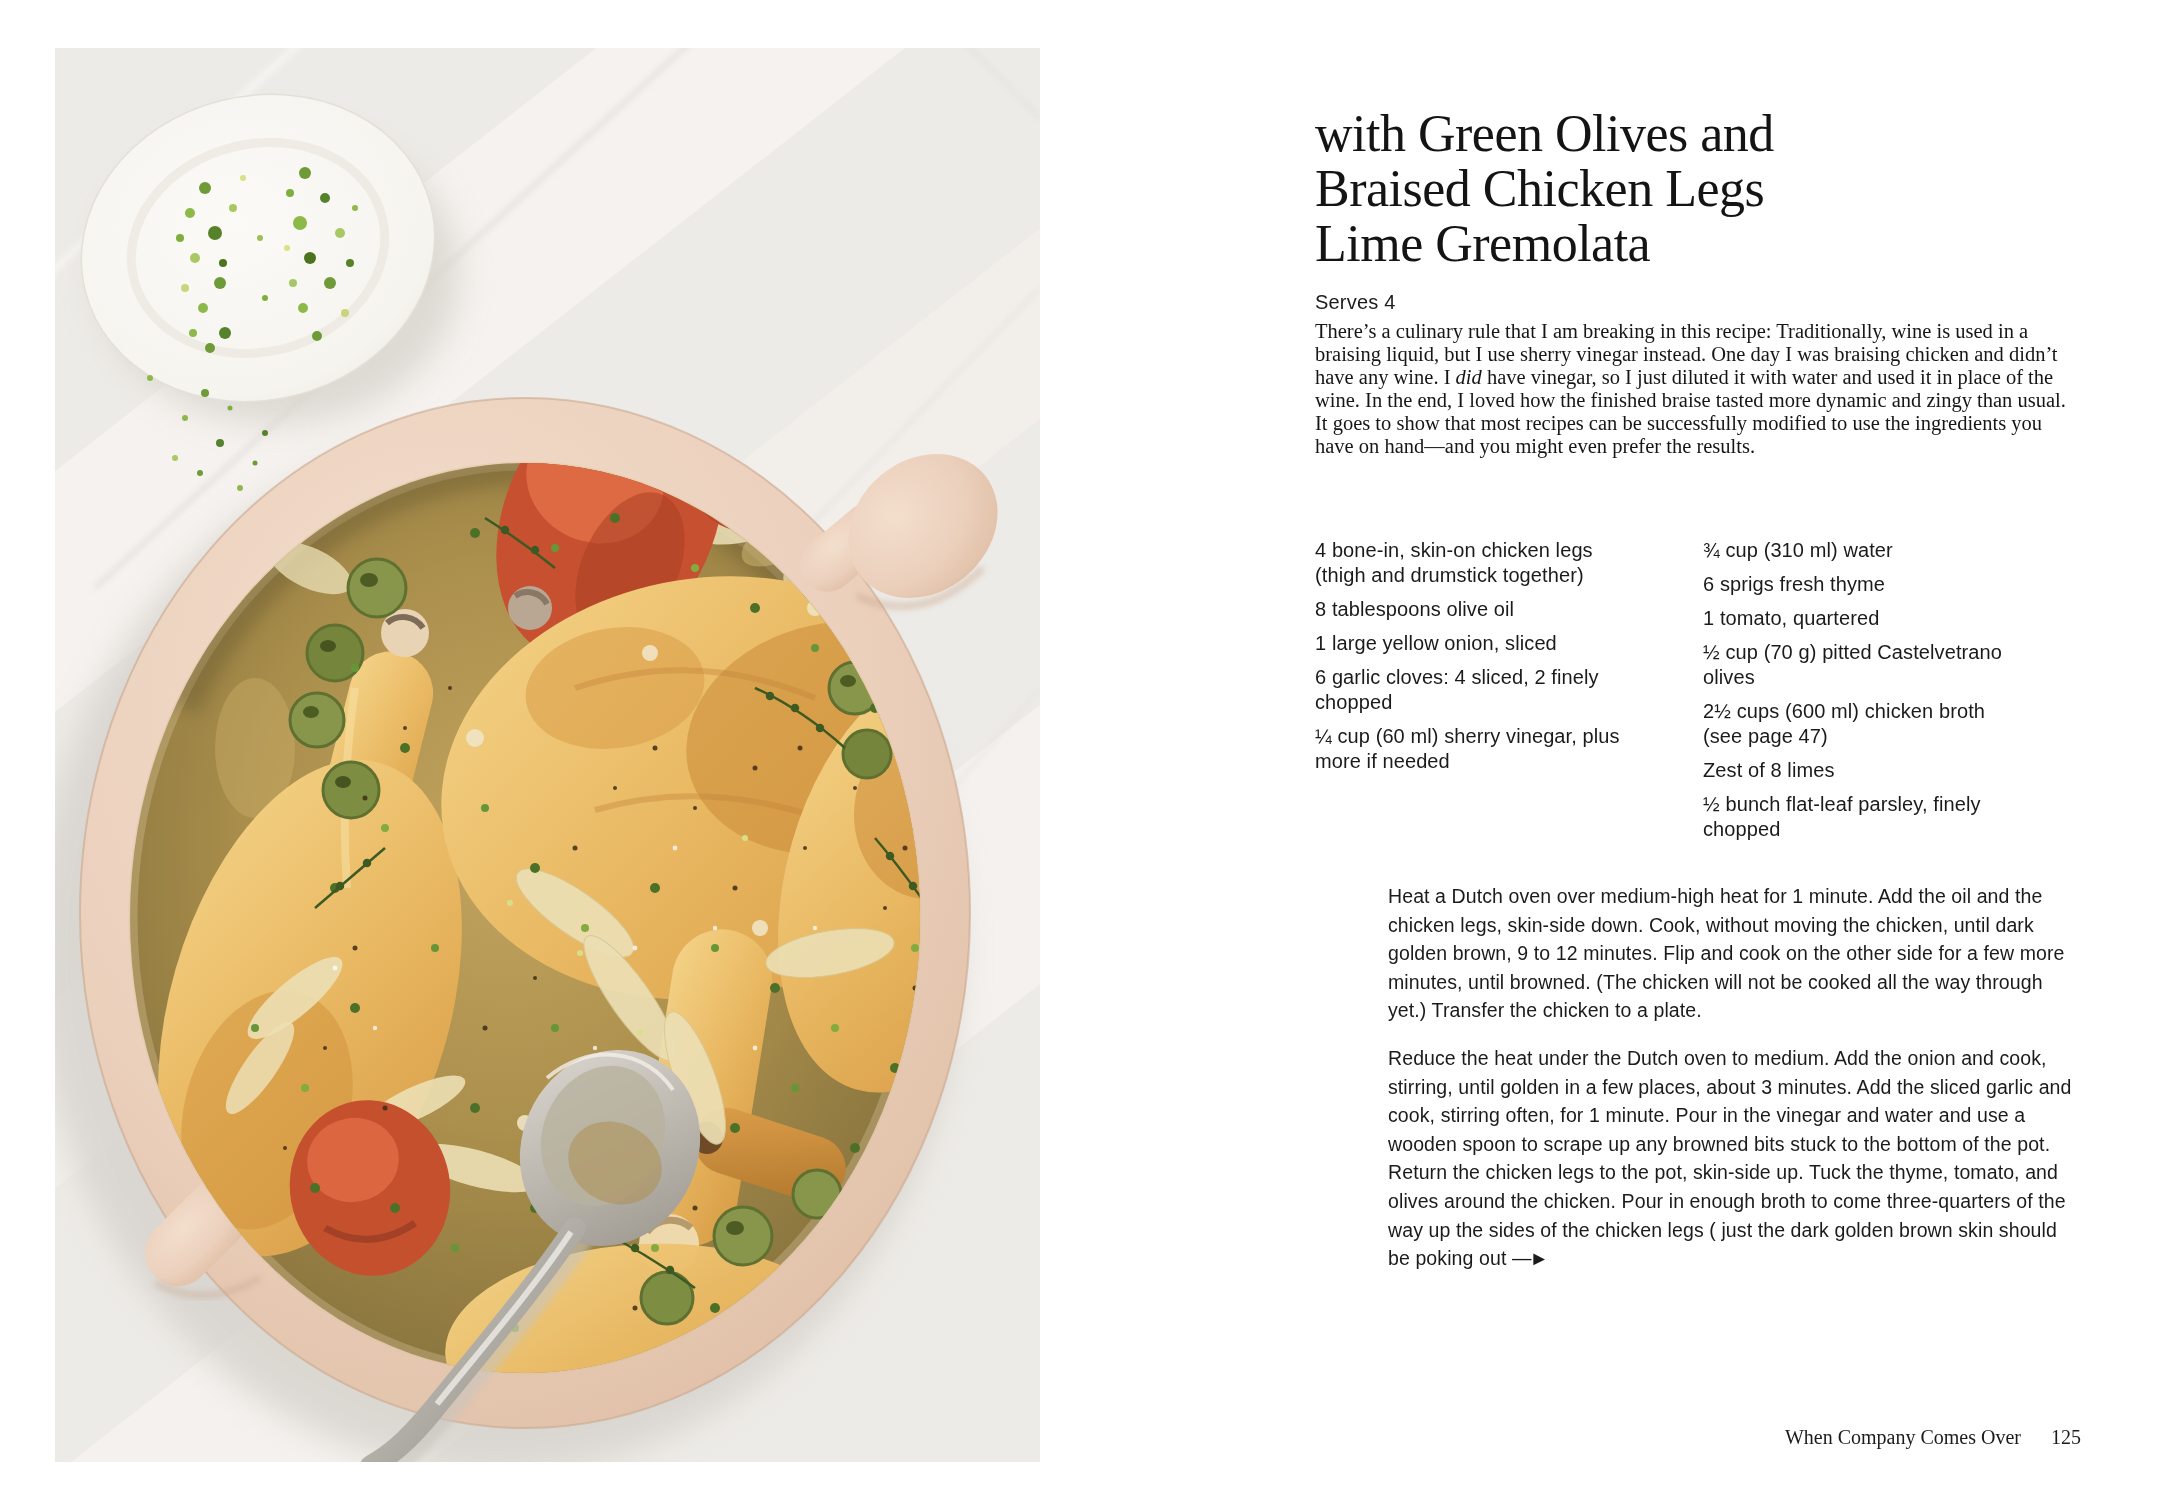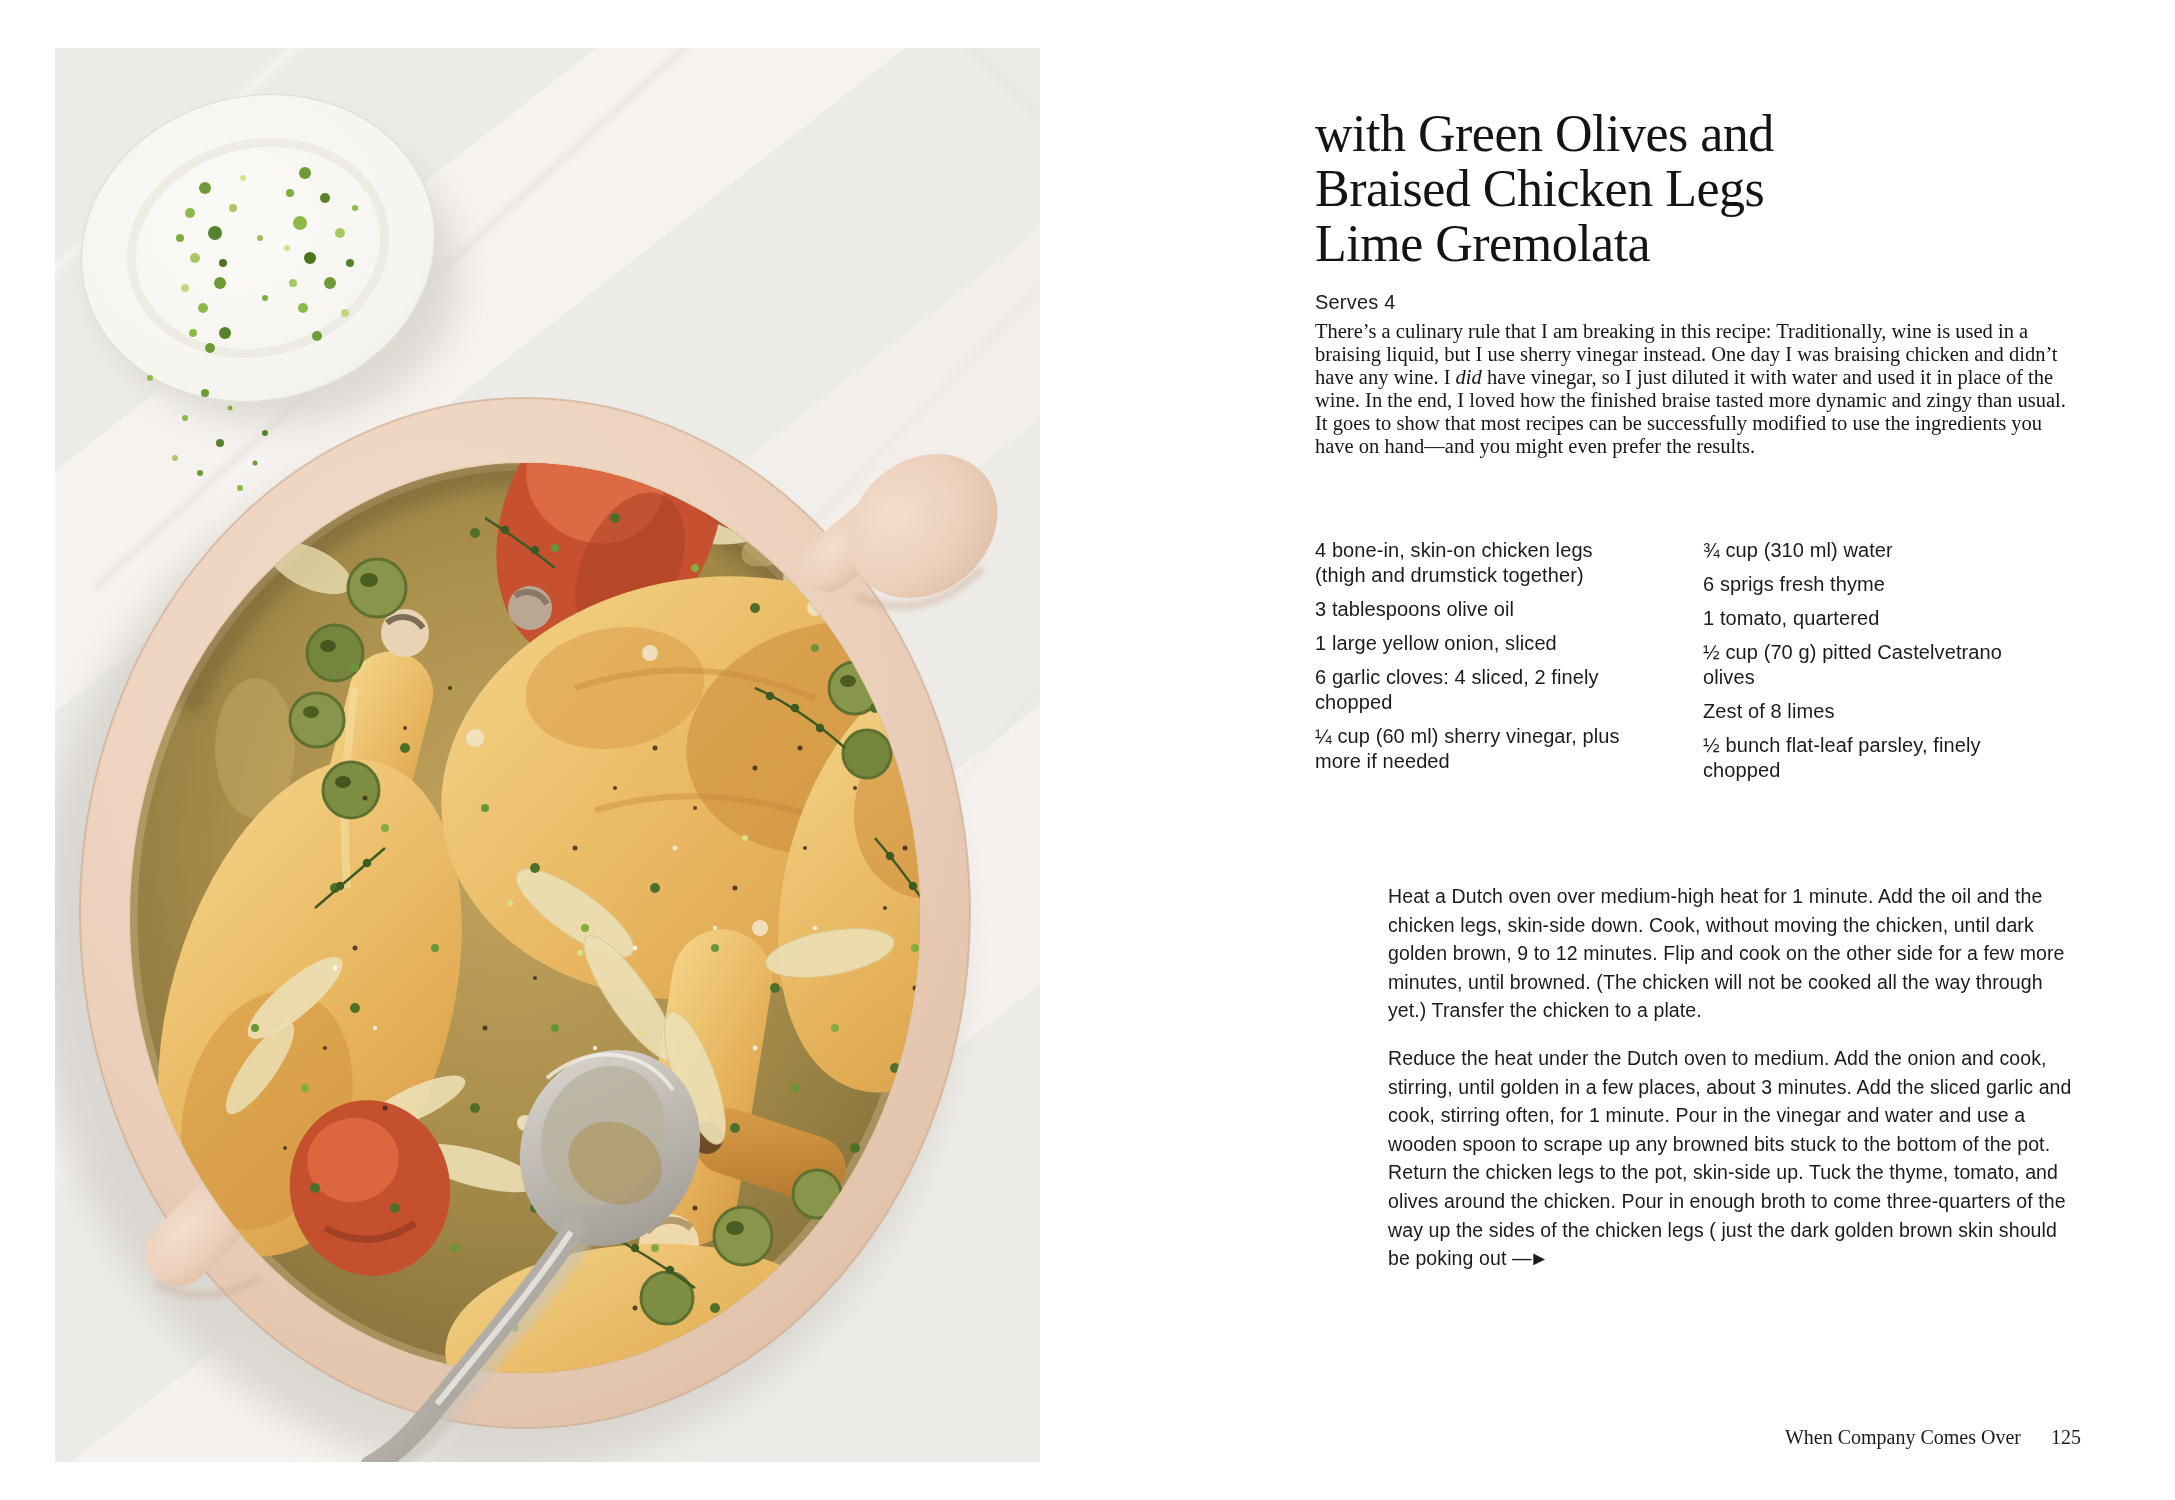--- a/index.html
+++ b/index.html
@@ -371,33 +371,35 @@
     </h1>
 
     <div class="serves">Serves 4</div>
 
     <p class="intro"><span>There’s a culinary rule that I am breaking in this recipe: Traditionally, wine is used in a braising liquid, but I use sherry vinegar instead. One day I was braising chicken and didn’t have any wine. I </span><em>did</em><span> have vinegar, so I just diluted it with water and used it in place of the wine. In the end, I loved how the finished braise tasted more dynamic and zingy than usual. It goes to show that most recipes can be successfully modified to use the ingredients you have on hand—and you might even prefer the results.</span></p>
 
     <section class="ingredients">
       <ul class="col col1">
         <li>4 bone-in, skin-on chicken legs
 (thigh and drumstick together)</li>
-        <li>3 tablespoons olive oil</li>
+        <li>8 tablespoons olive oil</li>
         <li>1 large yellow onion, sliced</li>
         <li>6 garlic cloves: 4 sliced, 2 finely
 chopped</li>
         <li>¼ cup (60 ml) sherry vinegar, plus
 more if needed</li>
       </ul>
       <ul class="col col2">
         <li>¾ cup (310 ml) water</li>
         <li>6 sprigs fresh thyme</li>
         <li>1 tomato, quartered</li>
         <li>½ cup (70 g) pitted Castelvetrano
 olives</li>
+        <li>2½ cups (600 ml) chicken broth
+(see page 47)</li>
         <li>Zest of 8 limes</li>
         <li>½ bunch flat-leaf parsley, finely
 chopped</li>
       </ul>
     </section>
 
     <section class="steps">
       <p>Heat a Dutch oven over medium-high heat for 1 minute. Add the oil and the chicken legs, skin-side down. Cook, without moving the chicken, until dark golden brown, 9 to 12 minutes. Flip and cook on the other side for a few more minutes, until browned. (The chicken will not be cooked all the way through yet.) Transfer the chicken to a plate.</p>
       <p><span>Reduce the heat under the Dutch oven to medium. Add the onion and cook, stirring, until golden in a few places, about 3 minutes. Add the sliced garlic and cook, stirring often, for 1 minute. Pour in the vinegar and water and use a wooden spoon to scrape up any browned bits stuck to the bottom of the pot. Return the chicken legs to the pot, skin-side up. Tuck the thyme, tomato, and olives around the chicken. Pour in enough broth to come three-quarters of the way up the sides of the chicken legs ( just the dark golden brown skin should be poking out</span> <span class="arrow">—►</span></p>
     </section>

